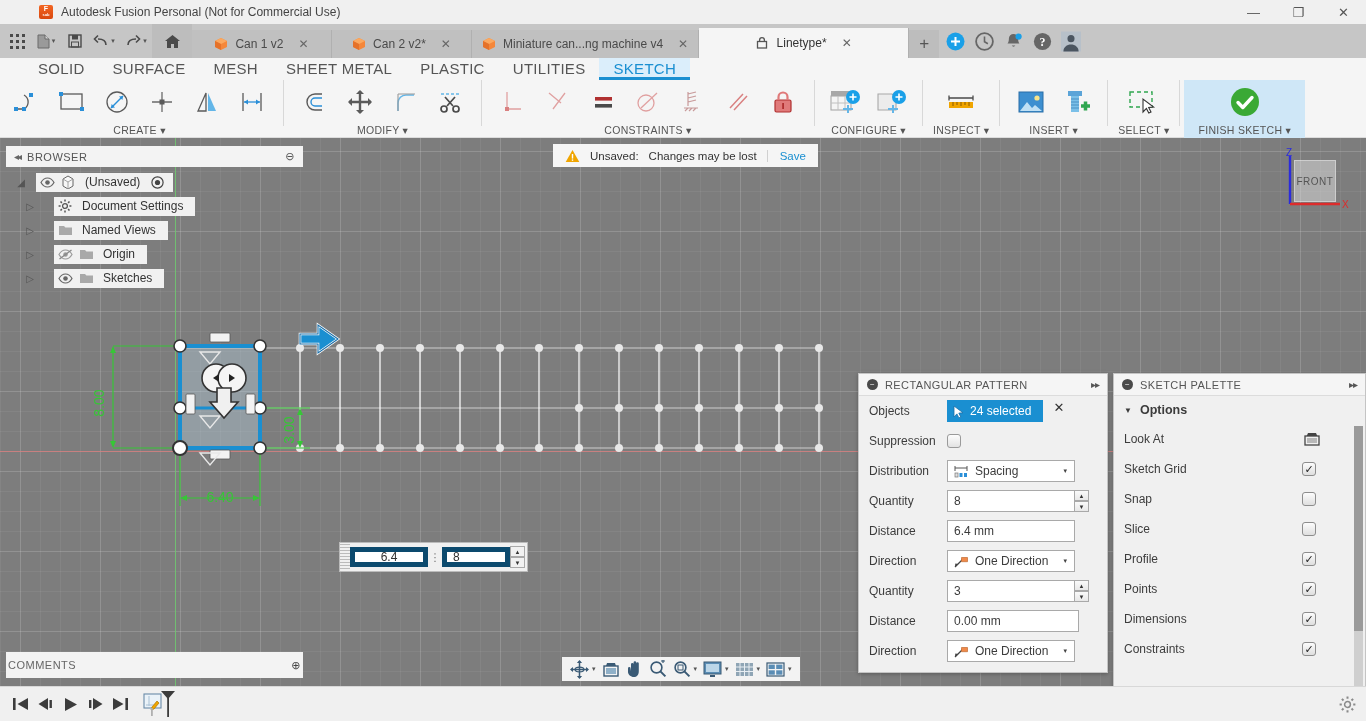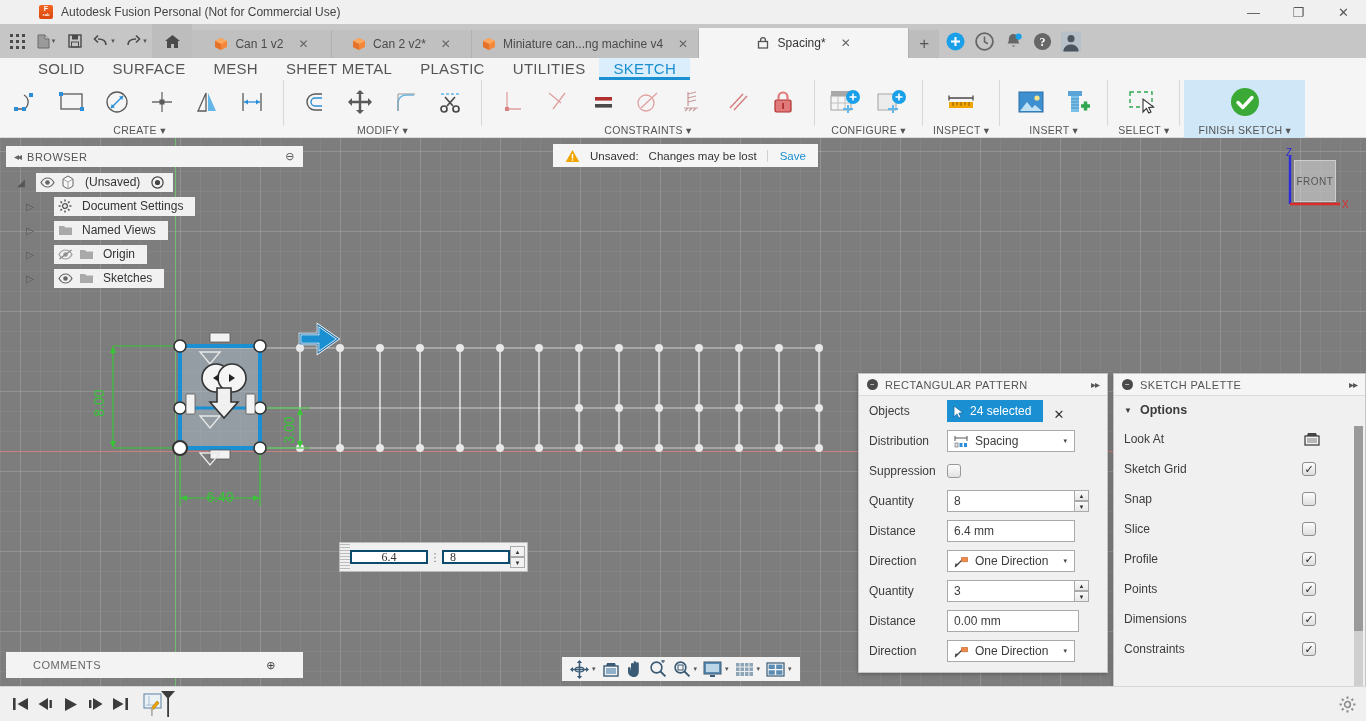--- a/index.html
+++ b/index.html
@@ -104,21 +104,21 @@
   #browser-hdr .minus { margin-left:auto; }
   .btree { position: absolute; left: 6px; top: 32px; width: 297px; }
   .brow { display: flex; align-items: center; height: 24px; font-size: 12px; color: #333; }
   .barrow { width: 22px; text-align: center; color: #555; font-size: 10px; }
   .bchip { background: #f1f1f1; display: flex; align-items: center; height: 19px; padding: 0 8px 0 3px; gap: 5px; }
   .bico { width: 16px; height: 14px; display: inline-flex; align-items:center; justify-content:center; }
   .blabel { padding: 0 4px; }
 
   #comments {
     position: absolute; left: 6px; bottom: 8px; width: 297px; height: 26px;
-    background: #f3f3f3; display: flex; align-items: center; padding: 0 27px;
+    background: #f3f3f3; display: flex; align-items: center; padding: 0 2px;
     font-size: 11px; color: #666; letter-spacing: .5px;
   }
   #comments .plus { margin-left: auto; color:#444; }
 
   
   #unsaved {
     position: absolute; left: 553px; top: 6px; height: 23px; background: #f5f5f5;
     display: flex; align-items: center; gap: 10px; padding: 0 12px; font-size: 11.5px;
   }
   #unsaved .warn { color: #f0a500; font-size: 13px; }
@@ -140,22 +140,22 @@
 
   
   #inline-edit {
     position: absolute; left: 340px; top: 405px; height: 28px;
     background: #f0f0f0; display: flex; align-items: center; padding: 1px 2px 1px 0;
     box-shadow: 0 0 0 1px #bbb;
   }
   #inline-edit .grip { width: 10px; height: 26px; background:
       repeating-linear-gradient(to bottom,#bbb 0 1px,transparent 1px 3px); }
   #inline-edit input {
-    height: 14px; border: 2px solid #0c4a6e; background: #fff; font-size: 12px;
-    font-family: Liberation Serif, serif; color: #333; padding: 0 6px;
+    height: 20px; border: 5px solid #0c4a6e; background: #fff; font-size: 12px;
+    font-family: Liberation Sans, sans-serif; color: #333; padding: 0 6px;
   }
   #inline-edit .f1 { width: 78px; text-align: center; }
   #inline-edit .f2 { width: 68px; text-align: left; }
   #inline-edit .dots { width: 14px; color: #777; text-align:center; font-size:11px; line-height:7px;}
   #inline-edit .spin { display:flex; flex-direction:column; margin-left:0; }
   #inline-edit .spin div { width:15px; height:11px; border:1px solid #a9a9a9; background:#f1f1f1;
       font-size:6px; display:flex; align-items:center; justify-content:center; color:#333; }
 
   
   #dlg-pattern {
@@ -335,21 +335,21 @@
     <span>Miniature can...ng machine v4</span>
     <span class="tabx">✕</span>
   </div>
   <div class="doctab active" style="min-width:210px">
     <span class="tabicon">
       <svg width="12" height="13" viewBox="0 0 12 13">
           <rect x="1.5" y="5.5" width="9" height="6.5" fill="none" stroke="#555" stroke-width="1.3"></rect>
           <path d="M3.6 5.5V4a2.4 2.4 0 014.8 0v1.5" fill="none" stroke="#555" stroke-width="1.3"></path>
         </svg>
     </span>
-    <span>Spacing*</span>
+    <span>Linetype*</span>
     <span class="tabx">✕</span>
   </div>
   <div id="tab-plus">+</div>
 
   <div id="tools-right">
     <span class="ticon">
       <svg width="19" height="19" viewBox="0 0 19 19">
           <circle cx="9.5" cy="9.5" r="9" fill="#1aa0e8"></circle>
           <path d="M9.5 5v9M5 9.5h9" stroke="#fff" stroke-width="2"></path>
         </svg>
@@ -947,60 +947,60 @@
 
   <div id="dlg-pattern">
     <div class="dlg-hdr">
       <span class="dot">−</span>
       <span>RECTANGULAR PATTERN</span>
       <span class="pin">▸▸</span>
     </div>
 
     <div class="drow">
       <div class="dlabel">Objects</div>
-      <div class="dfield" style="display:flex;align-items:flex-end">
+      <div class="dfield" style="display:flex;align-items:flex-start">
         <div class="selbtn">
           <span>
             <svg width="11" height="13" viewBox="0 0 11 13">
                 <path d="M1 1l0 11 2.9-3.1 2 4 1.9-.9-2-3.9 4.2-.3z" fill="#fff" stroke="#1a6ea8" stroke-width=".8"></path>
               </svg>
           </span>
           <span>24 selected</span>
         </div>
         <span class="clearx">✕</span>
       </div>
     </div>
 
+
+    <div class="drow">
+      <div class="dlabel">Suppression</div>
+      <div class="dfield">
+        <div class="dcheck"></div>
+      </div>
+    </div>
 
     <div class="drow">
       <div class="dlabel">Distribution</div>
       <div class="dfield">
         <div class="dsel">
           <span>
             <svg width="14" height="13" viewBox="0 0 14 13">
                 <path d="M1 1v5M13 1v5M1 3h12" stroke="#555" stroke-width="1"></path>
                 <rect x="1" y="8" width="3" height="4" fill="#e0e0e0" stroke="#777" stroke-width=".7"></rect>
                 <rect x="5.5" y="8" width="3" height="4" fill="#2a8fd8"></rect>
                 <rect x="10" y="8" width="3" height="4" fill="#2a8fd8"></rect>
               </svg>
           </span>
           <span>Spacing</span>
           <span class="arr">▾</span>
         </div>
       </div>
     </div>
 
     <div class="drow">
-      <div class="dlabel">Suppression</div>
-      <div class="dfield">
-        <div class="dcheck"></div>
-      </div>
-    </div>
-
-    <div class="drow">
       <div class="dlabel">Quantity</div>
       <div class="dfield dnumwrap">
         <div class="dnum">8</div>
         <div class="dspin">
           <div>▲</div>
           <div>▼</div>
         </div>
       </div>
     </div>
 

